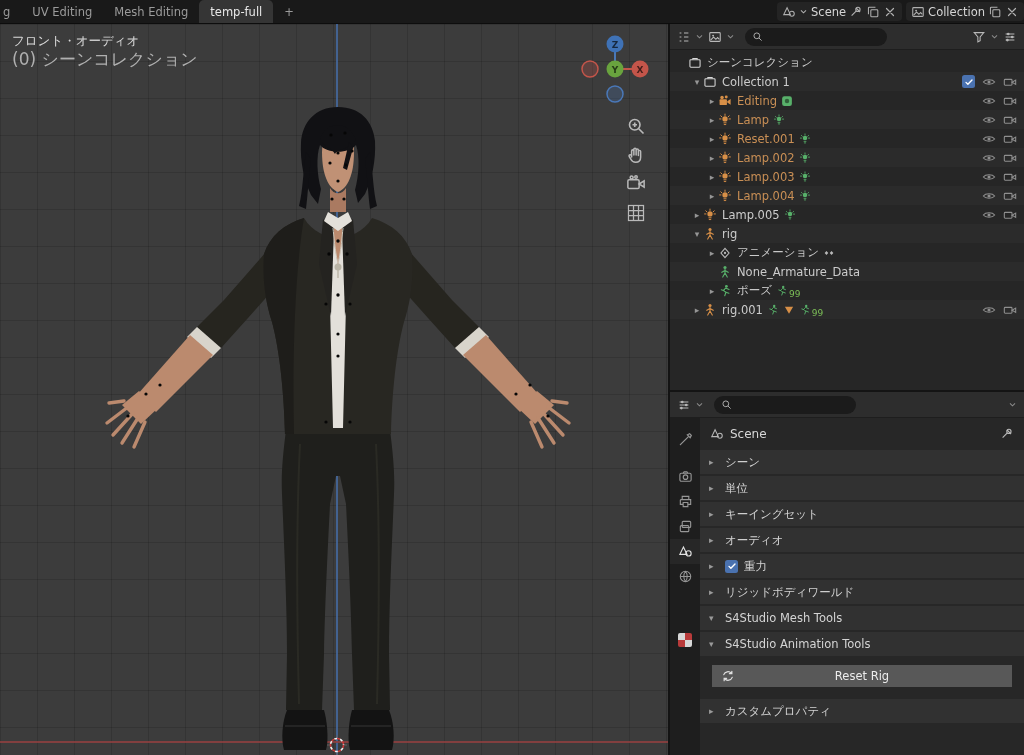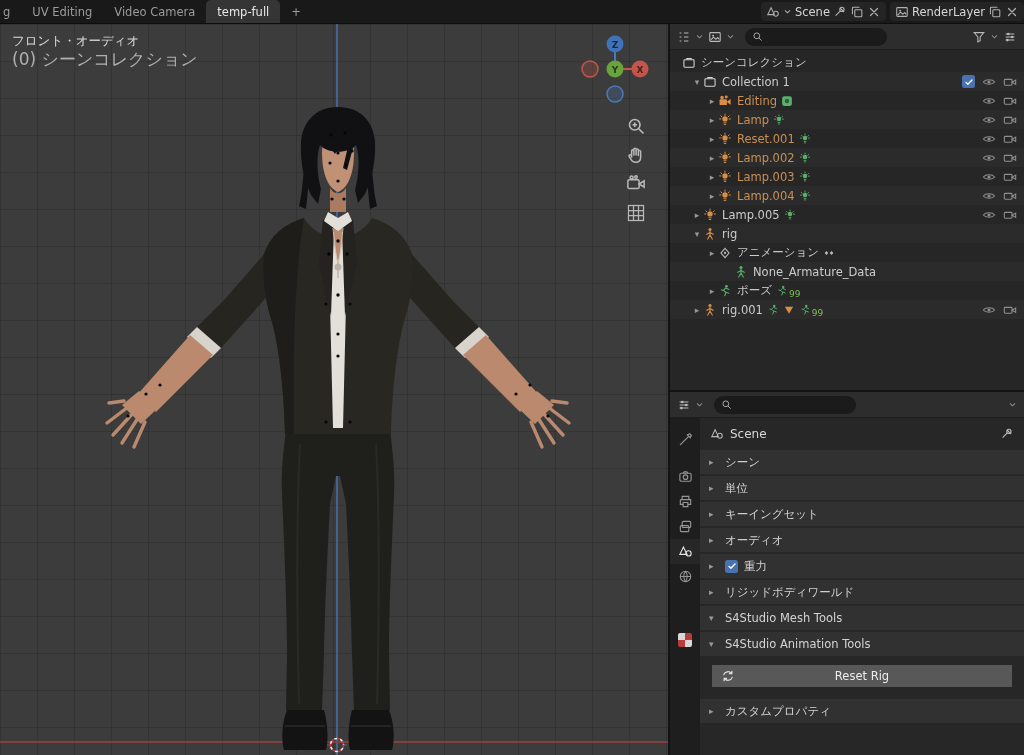--- a/index.html
+++ b/index.html
@@ -98,21 +98,21 @@
 
   <div id="topbar">
     <div id="workspace-tabs">
         <div class="wtab">
           <span>g</span>
         </div>
         <div class="wtab">
           <span>UV Editing</span>
         </div>
         <div class="wtab">
-          <span>Video Camera</span>
+          <span>Mesh Editing</span>
         </div>
         <div class="wtab active">
           <span>temp-full</span>
         </div>
         <div class="wtab">
           <span>+</span>
         </div>
       </div>
     <div id="topbar-right">
       <div class="selector">
@@ -147,21 +147,21 @@
           </span>
       </div>
       <div class="selector">
         <span class="hicon">
             <svg viewBox="0 0 16 16" fill="none" stroke="currentColor" stroke-width="1.2">
               <rect x="2" y="3" width="12" height="10" rx="1"></rect>
               <circle cx="5.8" cy="6.4" r="1.1" fill="currentColor" stroke="none"></circle>
               <path d="M3 11.5l3.4-3.4 2.6 2.6 2-2 2 2"></path>
             </svg>
           </span>
-        <span>RenderLayer</span>
+        <span>Collection</span>
         <span class="hicon">
             <svg viewBox="0 0 16 16" fill="none" stroke="currentColor" stroke-width="1.2">
               <rect x="5.5" y="5.5" width="8" height="8" rx="1"></rect>
               <path d="M2.8 10.5V3.5a1 1 0 011-1h7"></path>
             </svg>
           </span>
         <span class="hicon">
             <svg viewBox="0 0 16 16" fill="none" stroke="currentColor" stroke-width="1.4" stroke-linecap="round">
               <path d="M4 4l8 8M12 4l-8 8"></path>
             </svg>
@@ -365,21 +365,21 @@
           <span class="hicon">
               <svg viewBox="0 0 16 16" fill="none" stroke="currentColor" stroke-width="1.2">
                 <path d="M3 4.5h10M3 8h10M3 11.5h10"></path>
                 <circle cx="6" cy="4.5" r="1.5" fill="currentColor" stroke="none"></circle>
                 <circle cx="10.5" cy="8" r="1.5" fill="currentColor" stroke="none"></circle>
                 <circle cx="5" cy="11.5" r="1.5" fill="currentColor" stroke="none"></circle>
               </svg>
             </span>
         </div>
         <div id="outliner-rows">
-            <div class="orow" style="">
+            <div class="orow" style="padding-left: 6px;">
               <span class="disc"></span>
               <span class="icon ic-light">
                 <svg viewBox="0 0 16 16" fill="none" stroke="currentColor" stroke-width="1.2">
                   <rect x="2.2" y="4.2" width="11.6" height="8.6" rx="1"></rect>
                   <path d="M5.5 4V2.8h5V4"></path>
                 </svg>
               </span>
               <span class="lbl">シーンコレクション</span>
               <span class="right"></span>
             </div>
@@ -672,21 +672,21 @@
                 </svg>
               </span>
               <span class="lbl">アニメーション</span>
               <span class="icon ic-gray sm">
                 <svg viewBox="0 0 16 16" fill="currentColor">
                   <path d="M4.6 5.4L7 8 4.6 10.6 2.2 8zM11.4 5.4L13.8 8l-2.4 2.6L9 8z"></path>
                 </svg>
               </span>
               <span class="right"></span>
             </div>
-            <div class="orow" style="padding-left: 52px;">
+            <div class="orow" style="padding-left: 36px;">
               <span class="disc"></span>
               <span class="icon ic-green">
                 <svg viewBox="0 0 16 16">
                   <circle cx="8" cy="2.9" r="1.8" fill="currentColor"></circle>
                   <g stroke="currentColor" stroke-width="1.3" stroke-linecap="round">
                     <path d="M8 5v4.2M8 6.2L4.4 8.4M8 6.2l3.6 2.2M8 9.2l-2.6 4.6M8 9.2l2.6 4.6"></path>
                   </g>
                 </svg>
               </span>
               <span class="lbl">None_Armature_Data</span>

